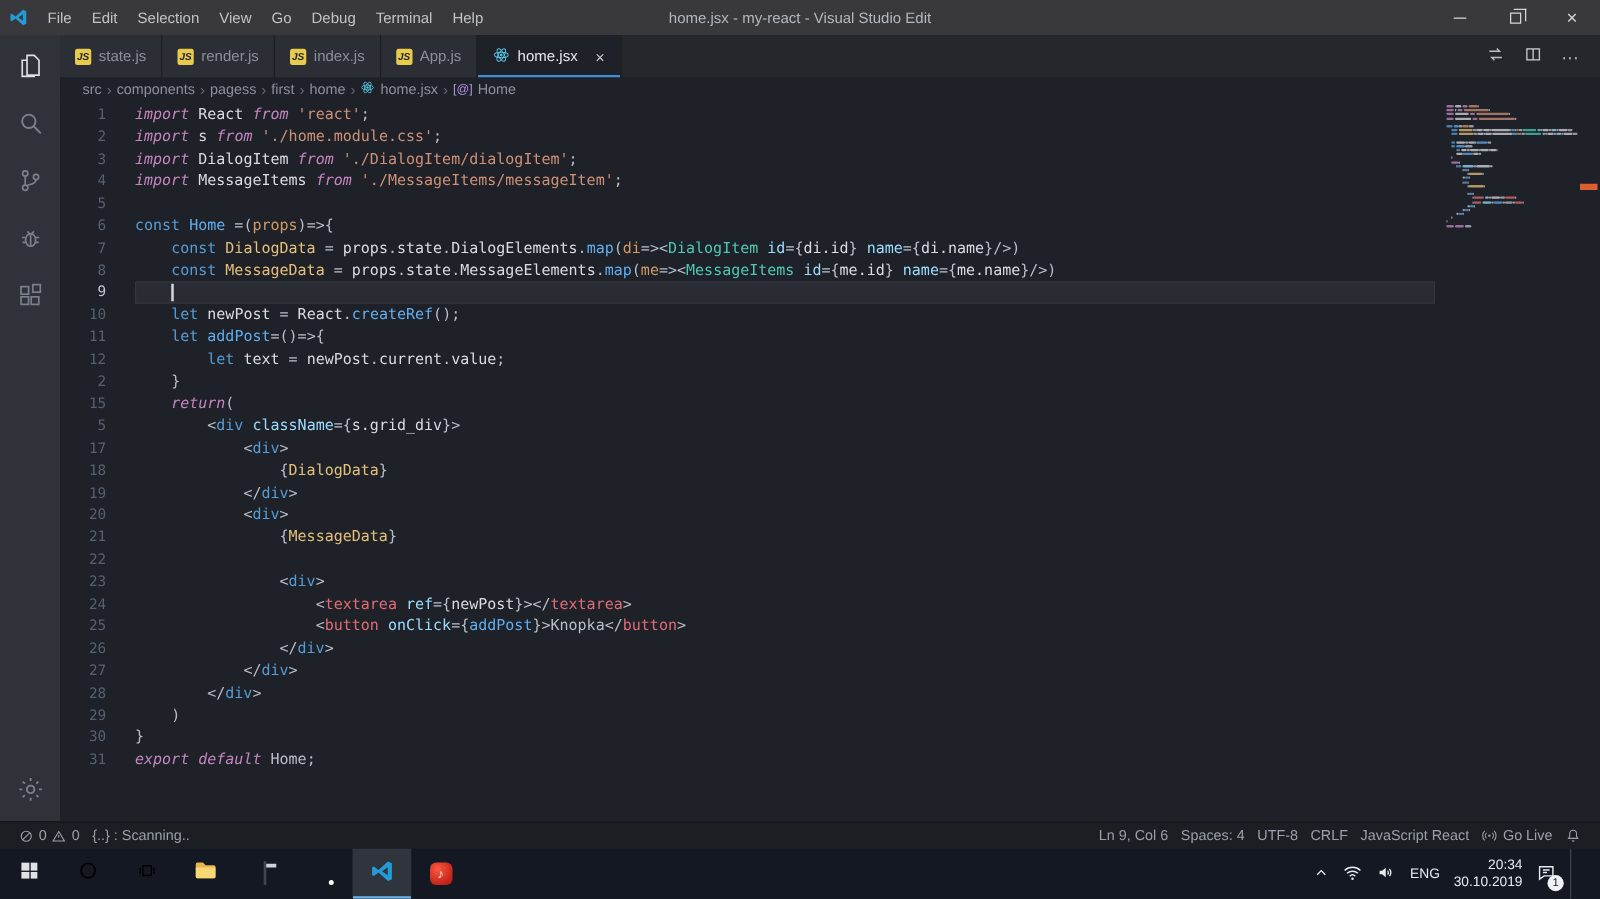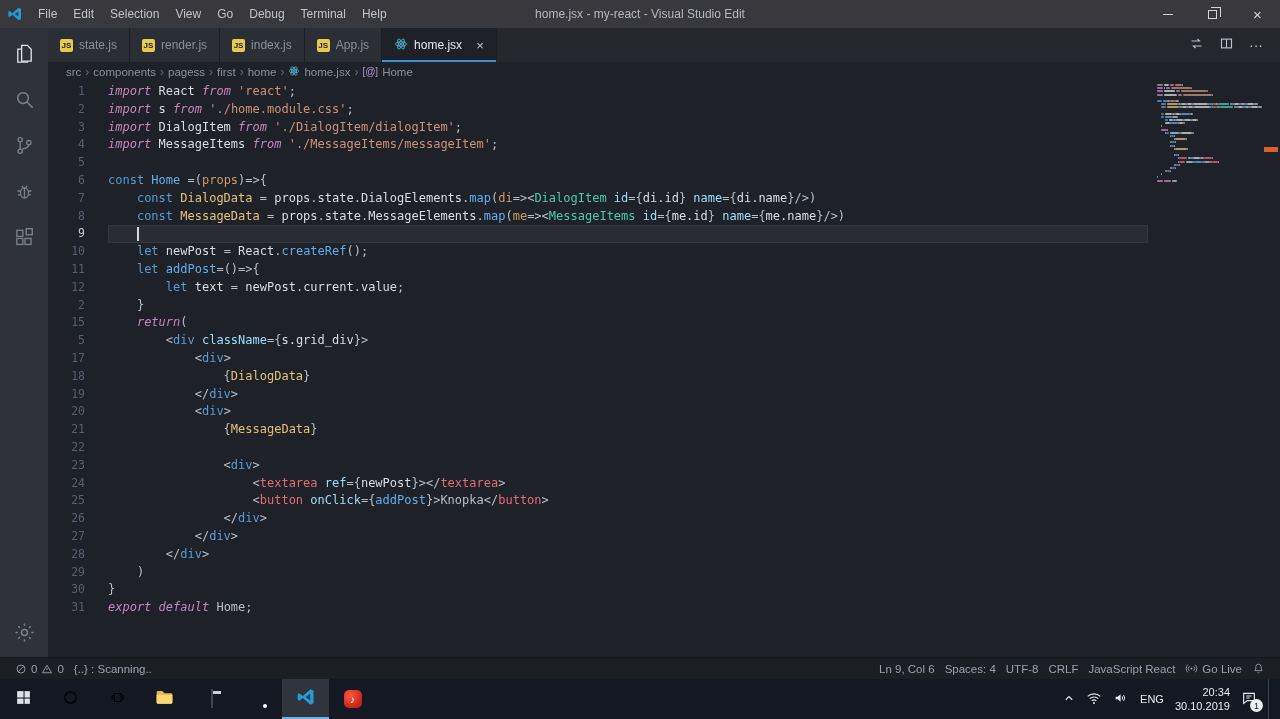--- a/index.html
+++ b/index.html
@@ -31,21 +31,21 @@
 
   .editor-zone { flex:1; display:flex; flex-direction:column; min-width:0; }
 
   
   .tabbar { height:34px; flex:none; background:#25272c; display:flex; align-items:stretch; }
   .tab { display:flex; align-items:center; gap:6px; padding:0 12px; background:#2b2e34;
          border-right:1px solid #1c1e22; font-size:12px; color:#8a9099; }
   .tab.active { background:#1e2127; color:#e6e8ec; box-shadow: inset 0 -2px 0 0 #3d8fd8; }
   .tab-close { margin-left:8px; font-size:13px; color:#c4c8ce; }
   .js-badge { width:13px; height:13px; background:#e8cb4c; color:#23252a; border-radius:2px;
-              font-size:8px; font-weight:bold; display:flex; align-items:center; justify-content:center; }
+              font-size:8px; font-weight:bold; display:flex; align-items:center; justify-content:center;font-style:italic; }
   .tab-actions { margin-left:auto; display:flex; align-items:center; gap:2px; padding-right:10px; color:#bdc1c8; }
   .ta-btn { width:28px; height:26px; display:flex; align-items:center; justify-content:center; font-size:13px; }
 
   
   .breadcrumbs { height:19px; flex:none; display:flex; align-items:center; padding-left:16px;
                  font-size:11.5px; color:#8b919c; background:#1e2127; }
   .bc-item { display:flex; align-items:center; gap:4px; padding:0 2px; }
   .bc-sep { color:#626872; padding:0 2px; font-size:12px; }
   .bc-symbol { color:#b392e0; font-size:10px; }
 
@@ -79,21 +79,21 @@
   .tk-item.active { background:rgba(255,255,255,.12); box-shadow: inset 0 -2px 0 0 #6cb2e8; }
   .i-chrome { width:19px; height:19px; border-radius:50%; position:relative;
               background:conic-gradient(from -60deg,#ea4335 0 120deg,#34a853 0 240deg,#fbbc05 0 360deg); }
   .i-chrome::after { content:""; position:absolute; inset:4.5px; background:#4285f4;
                      border:2px solid #fff; border-radius:50%; }
   .i-darkwin { width:19px; height:16px; background:#24272d; border:1px solid #40444c; position:relative; }
   .i-darkwin::before { content:""; position:absolute; top:1px; left:1px; width:8px; height:3px; background:#cfd3d9; }
   .i-redapp { width:18px; height:18px; border-radius:5px; color:#fff; font-size:10px;
               display:flex; align-items:center; justify-content:center;
               background:radial-gradient(circle at 35% 30%, #ff5742, #c02317 75%); }
-  .tray { margin-left:auto; display:flex; align-items:center; gap:11px; padding-right:6px;
+  .tray { margin-left:auto; display:flex; align-items:center; gap:11px; padding-right:18px;
           color:#e7eaef; font-size:11px; }
   .clock { text-align:right; line-height:1.3; }
   .ac-wrap { position:relative; display:flex; }
   .ac-badge { position:absolute; right:-6px; bottom:-4px; min-width:13px; height:13px; border-radius:7px;
               background:#eef1f5; color:#16181d; font-size:9px; display:flex; align-items:center;
               justify-content:center; padding:0 2px; }
   .show-desktop { width:6px; border-left:1px solid #3a4150; height:100%; }
 </style>
 </head>
 <body>

